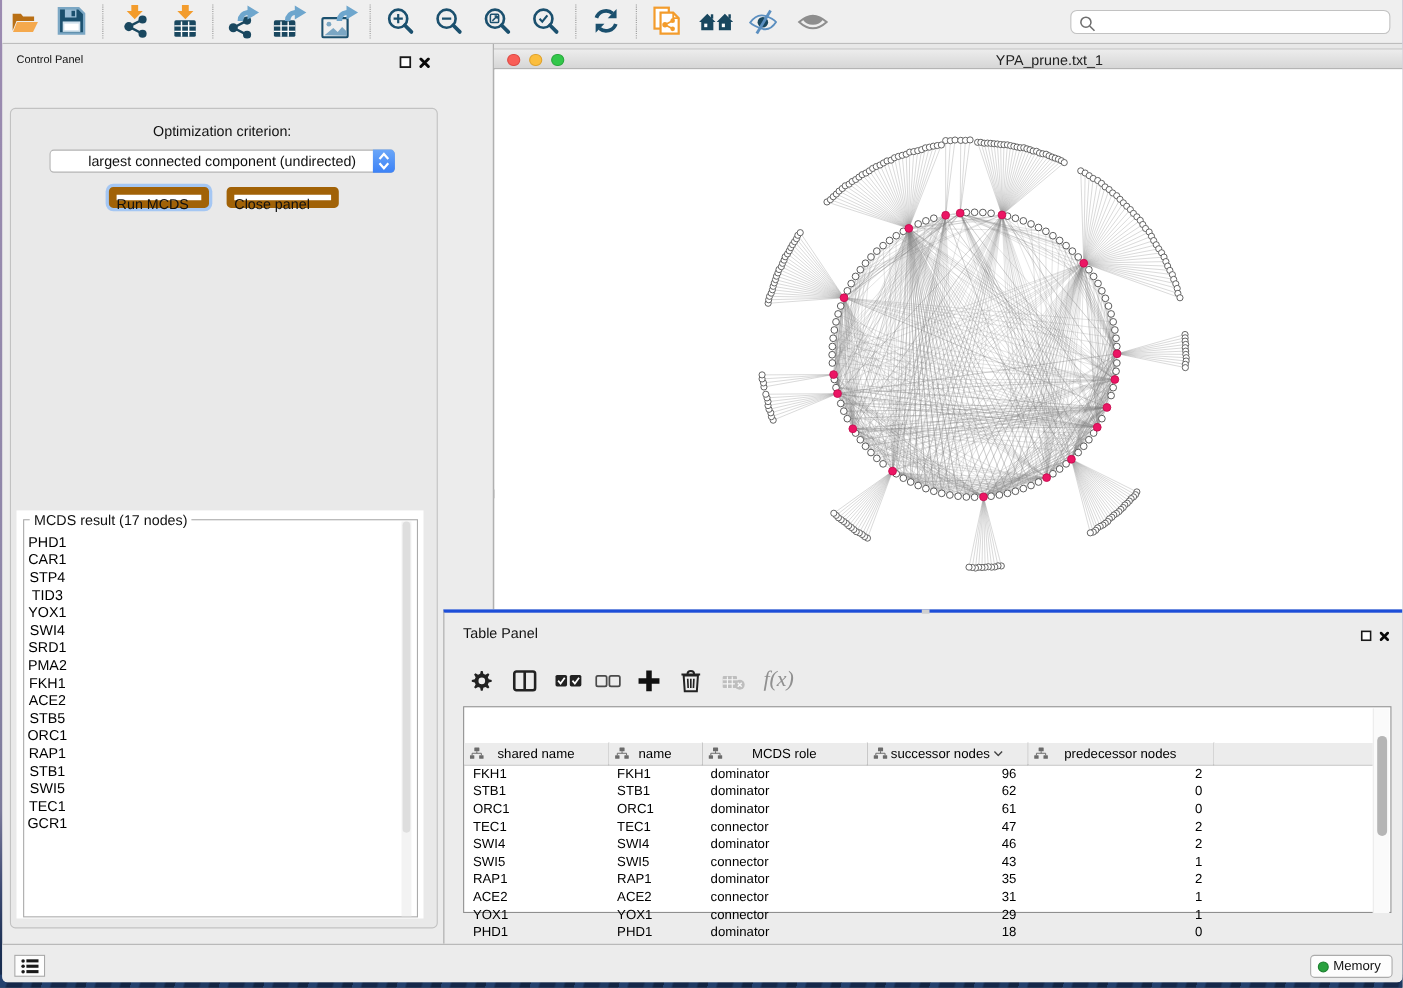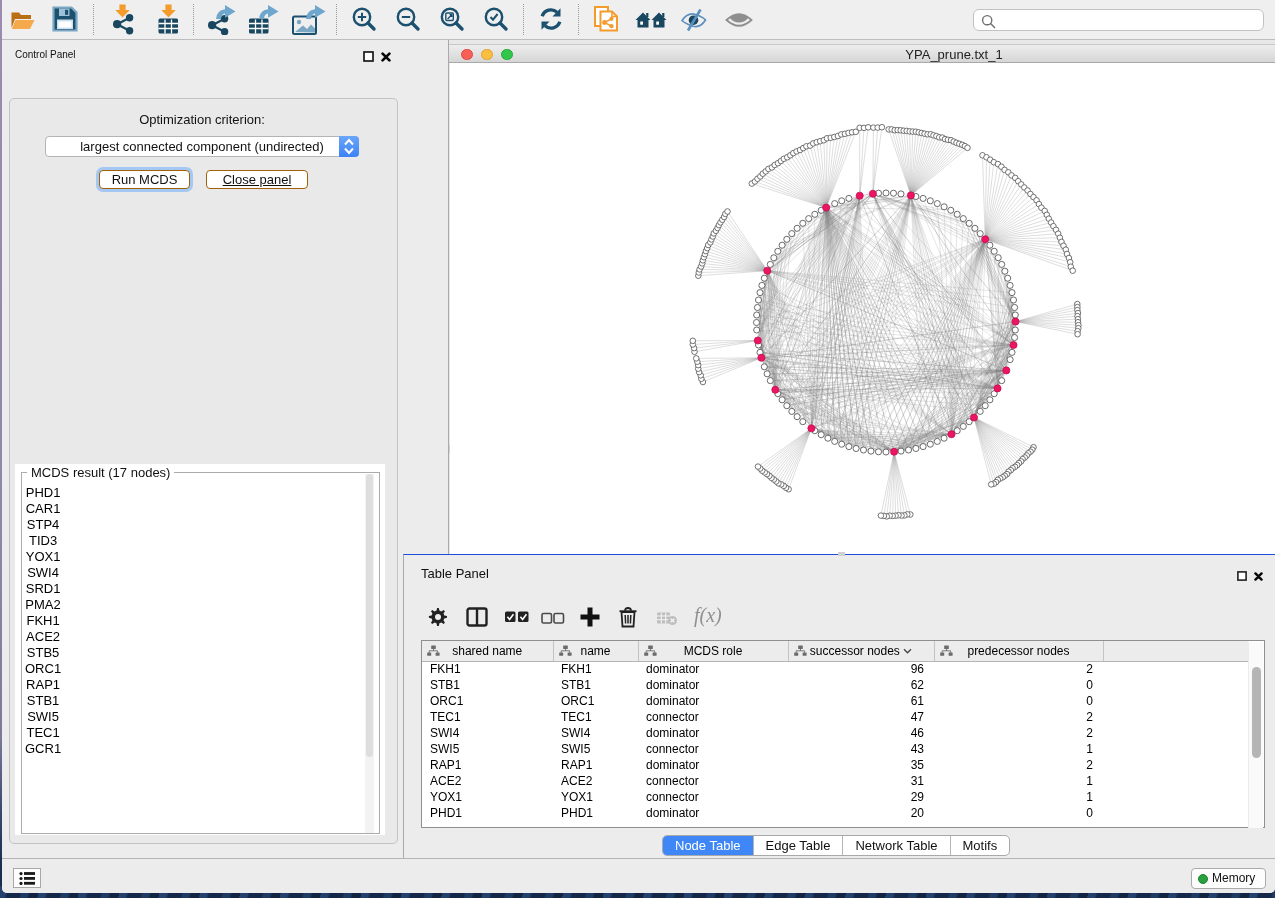--- a/index.html
+++ b/index.html
@@ -13,42 +13,42 @@
 
 #cp-title { position:absolute; left:13px; top:49px; font-size:10px; color:#111; }
 .winbtns { position:absolute; }
 #tabbar { position:absolute; left:77px; top:72px; height:21px; display:flex; border:1px solid #a9a9a9; border-radius:5px; background:#fff; overflow:hidden; }
 #tabbar div { font-size:13px; color:#111; padding:2px 0 0 0; text-align:center; border-right:1px solid #b5b5b5; }
 #tabbar div:last-child { border-right:none; background:#3f87f7; color:#fff; }
 #tabpanel { position:absolute; left:7px; top:98px; width:389px; height:746px; background:#e9e9e9; border:1px solid #c2c2c2; border-radius:5px; }
 #optlabel { position:absolute; left:0; top:112px; width:400px; text-align:center; font-size:13px; color:#111; }
 #combo { position:absolute; left:43px; top:136px; width:314px; height:21px; background:#fff; border:1px solid #b4b4b4; border-radius:4px; font-size:13px; color:#111; text-align:center; line-height:19px; }
 #combobtn { position:absolute; right:-1px; top:-1px; width:20px; height:21px; border-radius:0 4px 4px 0; background:linear-gradient(180deg,#6aa6f8,#3c82f7); }
-.btn { position:absolute; height:19px; background:#fff; border:1px solid #a16207; border-radius:4px; font-size:13px; color:#111; text-align:center; line-height:17px; }
+.btn { position:absolute; height:19px; background:#fff; border:7px solid #a16207; border-radius:4px; font-size:13px; color:#111; line-height:17px; }
 #runbtn { left:97px; top:170px; width:91px; box-shadow:0 0 0 3px #a5c7f3; }
-#closebtn { left:204px; top:170px; width:102px;text-decoration:underline; }
+#closebtn { left:204px; top:170px; width:102px; }
 #resultbox { position:absolute; left:13px; top:464px; width:370px; height:371px; background:#fff;text-align:center; }
 #groupbox { position:absolute; left:6px; top:8px; width:359px; height:362px; border:1px solid #ababab; }
 #grouptitle { position:absolute; left:5px; top:-8px; background:#fff; padding:0 4px; font-size:13px; color:#111; }
 #mcdslist { position:absolute; left:3px; top:12px; font-size:13px; color:#000; line-height:16px; }
 #mcds-sb { position:absolute; right:5px; top:1px; width:9px; height:359px; background:#f3f3f3; }
 #mcds-sb div { position:absolute; left:1px; top:0; width:7px; height:283px; background:#dedede; border-radius:4px; }
 
 #net { position:absolute; left:401px; top:40px; width:872px; height:514px; background:#e8e8e8; border-left:1px solid #aaa;margin-left:45px; }
 #nettitle { position:absolute; left:0; top:4px; width:100%; height:19px; background:linear-gradient(180deg,#ededed,#d6d6d6); border-top:1px solid #c8c8c8; border-bottom:1px solid #a9a9a9; }
 #nettitle span { position:absolute; left:0; top:2px; width:1010px; text-align:center; font-size:13px; color:#222; }
 .tl { position:absolute; top:3.5px; width:11.5px; height:11.5px; border-radius:50%; }
 #netcanvas { position:absolute; left:1px; top:23px; width:870px; height:491px; background:#fff; }
 
-#tp { position:absolute; left:401px; top:554px; width:872px; height:304px; background:#ececec; border-left:1px solid #aaa; border-top:1px solid #1d4ed8; }
+#tp { position:absolute; left:401px; top:554px; width:872px; height:304px; background:#ececec; border-left:1px solid #aaa; border-top:3px solid #1d4ed8; }
 #tp-title { position:absolute; left:17px; top:11px; font-size:13px; color:#111; }
 #tp-toolbar { position:absolute; left:0; top:31px; width:100%; height:47px; }
 .tpico { position:absolute; top:21px; }
 #tbl { position:absolute; left:17px; top:85px; width:844px; height:188px; background:#fff; border:1px solid #8f8f8f; }
-#tbl table { border-collapse:collapse; width:826px; table-layout:fixed; font-size:12px; color:#000; }
+#tbl table { border-collapse:collapse; width:826px; table-layout:fixed; font-size:12px; color:#000;margin-top:32px; }
 #tbl th { background:#ececec; border-right:1px solid #c3c3c3; border-bottom:1px solid #b5b5b5; height:20px; font-weight:normal; font-size:12px; padding:0; position:relative; }
 #tbl th em { position:absolute; left:5px; top:4px; font-style:normal; }
 #tbl td { height:16px; padding:0 0 0 8px; overflow:hidden; white-space:nowrap; }
 #tbl td.c4, #tbl td.c5 { text-align:right; padding:0 10px 0 0; }
 #tbl-sb { position:absolute; right:1px; top:1px; width:15px; height:186px; background:#fafafa; border-left:1px solid #ececec; }
 #tbl-sb div { position:absolute; left:2.5px; top:25px; width:9px; height:91px; background:#b5b5b5; border-radius:5px; }
 #bottabs { position:absolute; left:258px; top:280px; height:21px; display:flex; border:1px solid #a9a9a9; border-radius:5px; background:#fff; overflow:hidden; }
 #bottabs div { font-size:13px; color:#111; padding:2px 12px 0 12px; text-align:center; border-right:1px solid #b5b5b5; }
 #bottabs div:first-child { background:#3f87f7; color:#fff; }
 #bottabs div:last-child { border-right:none; }
@@ -1498,34 +1498,28 @@
               <td class="c1">YOX1</td>
               <td class="c2">YOX1</td>
               <td class="c3">connector</td>
               <td class="c4">29</td>
               <td class="c5">1</td>
             </tr>
 <tr>
               <td class="c1">PHD1</td>
               <td class="c2">PHD1</td>
               <td class="c3">dominator</td>
-              <td class="c4">20</td>
+              <td class="c4">18</td>
               <td class="c5">0</td>
             </tr>
       </tbody>
         </table>
       <div id="tbl-sb">
           <div></div>
         </div>
-    </div>
-    <div id="bottabs">
-      <div>Node Table</div>
-      <div>Edge Table</div>
-      <div>Network Table</div>
-      <div>Motifs</div>
     </div>
   </div>
 
   <div id="status">
     <div id="listbtn"><svg width="17" height="15" viewBox="0 0 17 15">
 <g fill="#1a1a1a">
             <circle cx="2" cy="2.6" r="1.6"></circle>
             <circle cx="2" cy="7.5" r="1.6"></circle>
             <circle cx="2" cy="12.4" r="1.6"></circle>
 <rect x="5" y="1.1" width="11" height="2.8"></rect>

